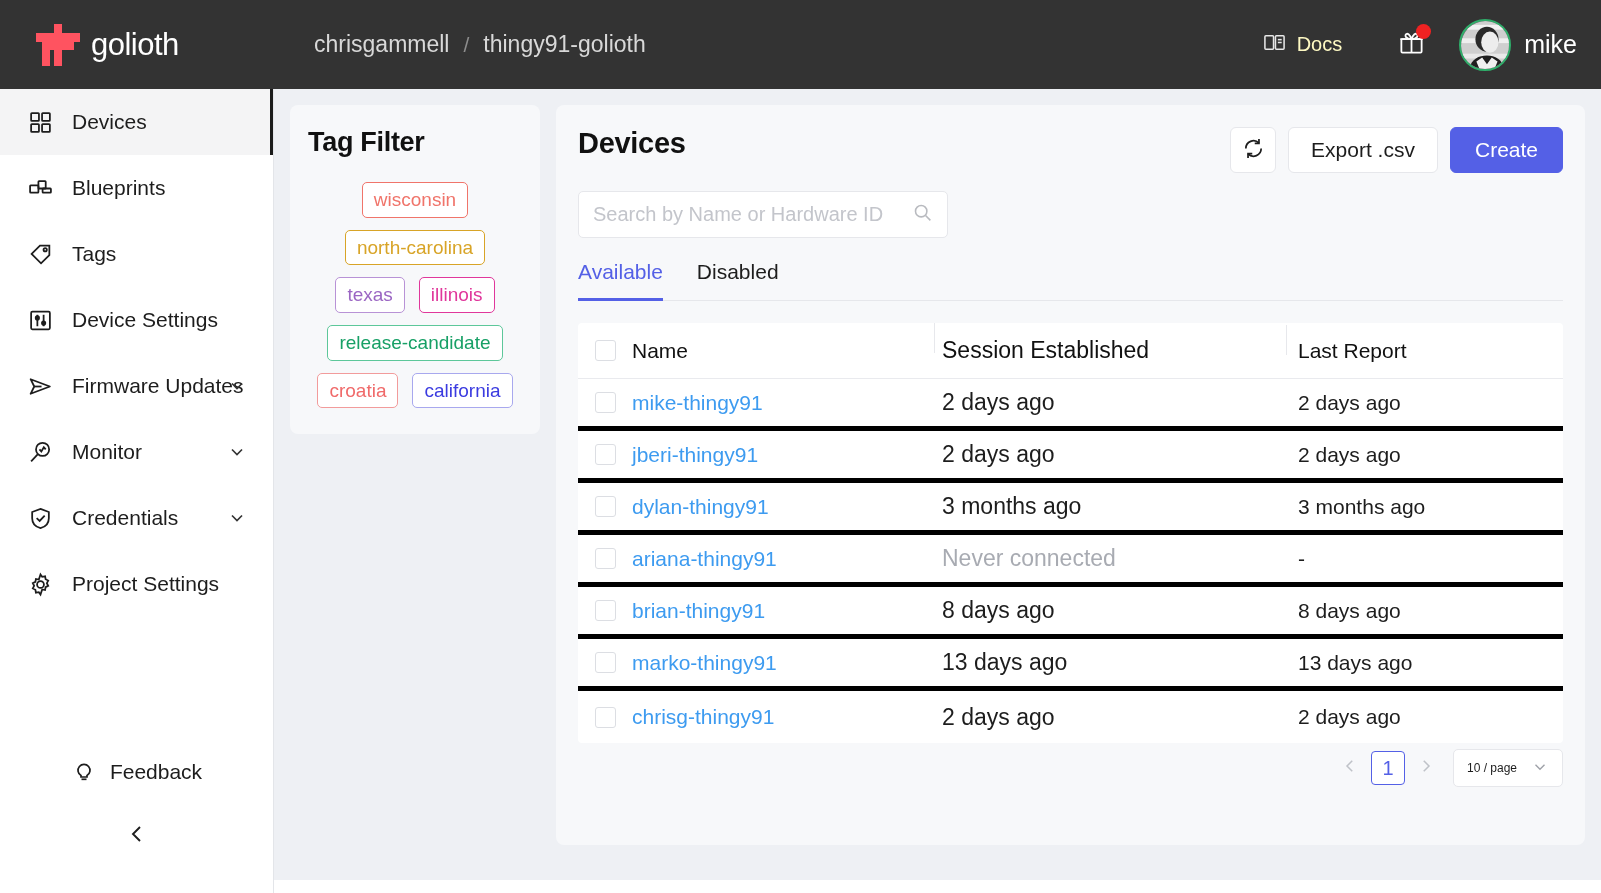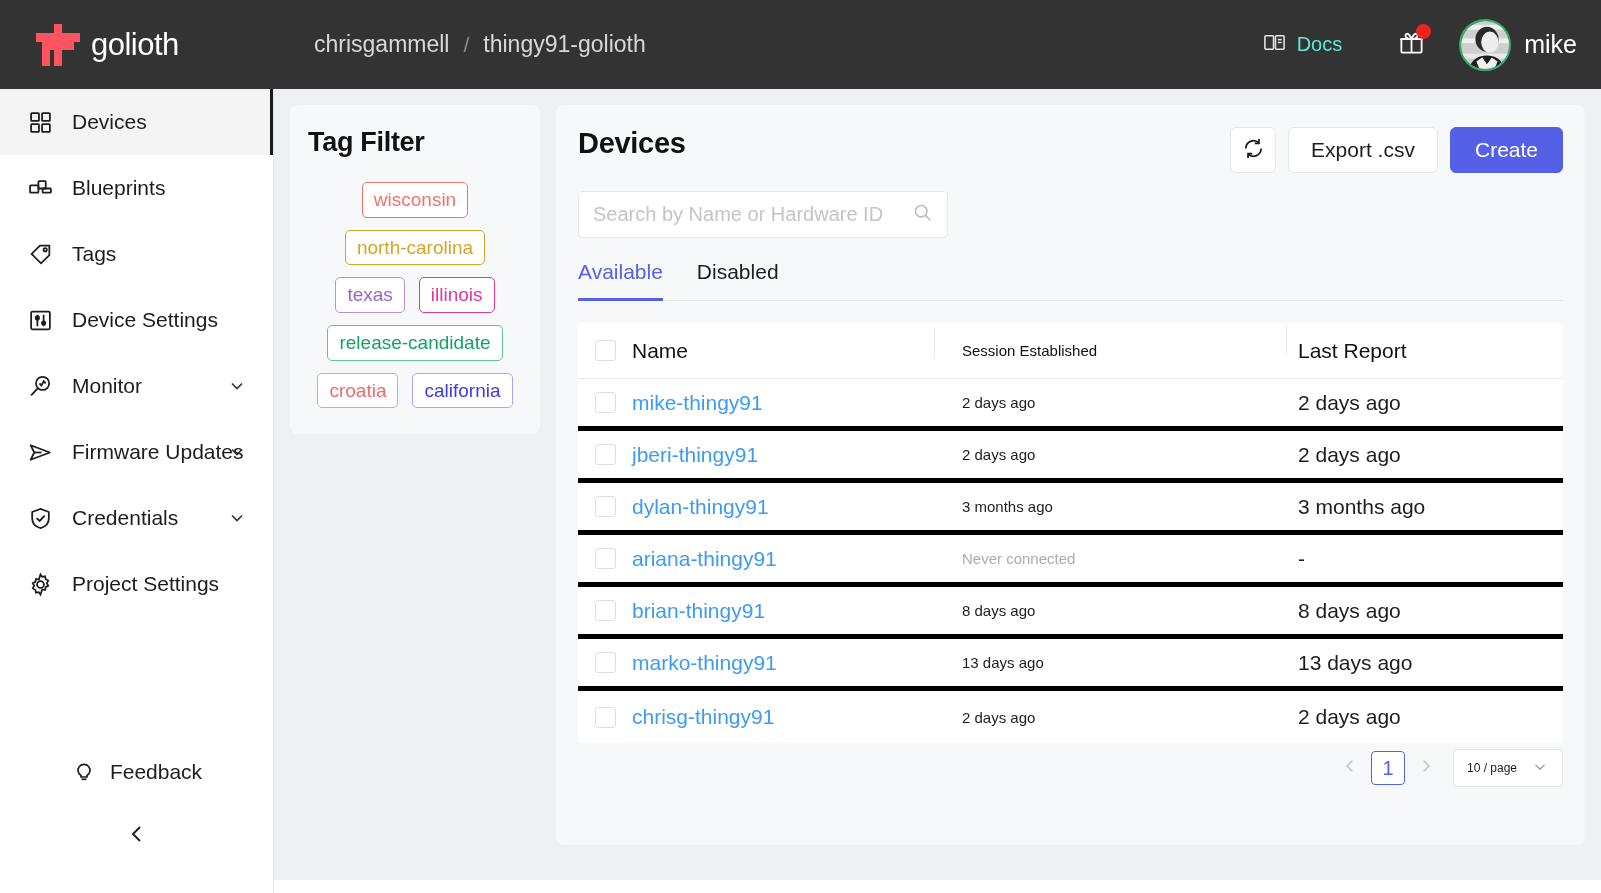--- a/index.html
+++ b/index.html
@@ -33,21 +33,21 @@
     display: flex; align-items: center; gap: 14px;
     margin-left: 24px; font-size: 23px; color: #d8d8d8;
   }
   .bc-sep { color: #8d8d8d; font-size: 21px; }
   .topbar-right {
     margin-left: auto; display: flex; align-items: center;
     padding-right: 24px; gap: 0;
   }
   .docs-link {
     display: flex; align-items: center; gap: 11px;
-    color: #5eead4; font-size: 20px; margin-right: 56px;
+    color: #fef9c3; font-size: 20px; margin-right: 56px;
   }
   .gift-wrap { position: relative; margin-right: 34px; display:flex; align-items:center; }
   .gift-badge {
     position: absolute; top: -5px; right: -6px;
     width: 15px; height: 15px; border-radius: 50%;
     background: #ef2222;
   }
   .avatar {
     width: 52px; height: 52px; border-radius: 50%;
     border: 2px solid #2fae6a; overflow: hidden;
@@ -173,21 +173,21 @@
     border-bottom: 5px solid #000000; padding-left: 0;
   }
   .trow.header { height: 56px; border-bottom: 1px solid #e9eaee; }
   .trow:last-child { border-bottom: none; }
   .cb-cell { width: 54px; flex: 0 0 54px; display: flex; justify-content: center; }
   .cbx {
     width: 21px; height: 21px; border: 1px solid #dcdee3;
     border-radius: 3px; background: #ffffff; display: block;
   }
   .c-name { width: 302px; flex: 0 0 302px; font-size: 21px; position: relative; }
-  .c-sess { width: 352px; flex: 0 0 352px; font-size: 15px; position: relative; padding-left: 28px; }
+  .c-sess { width: 352px; flex: 0 0 352px; font-size: 23px; position: relative; padding-left: 8px; }
   .c-last { flex: 1; font-size: 21px; position: relative; padding-left: 12px; }
   .trow.header .c-sess::before,
   .trow.header .c-last::before {
     content: ""; position: absolute; left: 0; top: -14px;
     height: 30px; width: 1px; background: #e7e8ec;
   }
   .trow.header .c-name, .trow.header .c-sess, .trow.header .c-last {
     color: #111; font-weight: 400;
   }
   .devlink { color: #3d9bf0; }
@@ -328,42 +328,42 @@
           <line x1="15" y1="6.5" x2="15" y2="17.5"></line>
           <circle cx="9" cy="9.5" r="1.6" fill="#1d1d1d"></circle>
           <circle cx="15" cy="14.5" r="1.6" fill="#1d1d1d"></circle>
         </svg>
       </span>
       <span>Device Settings</span>
     </div>
 
     <div class="nav-item">
       <span class="nav-icon">
+        <svg viewBox="0 0 24 24" width="25" height="25" fill="none" stroke="#1d1d1d" stroke-width="1.7" stroke-linejoin="round">
+          <path d="M2.5 5L21 12L2.5 19L6 12z"></path>
+          <line x1="6" y1="12" x2="13" y2="12"></line>
+        </svg>
+      </span>
+      <span>Firmware Updates</span>
+      <span class="nav-chev">
+        <svg viewBox="0 0 24 24" width="20" height="20" fill="none" stroke="#333" stroke-width="2">
+          <polyline points="6,9 12,15 18,9"></polyline>
+        </svg>
+      </span>
+    </div>
+
+    <div class="nav-item">
+      <span class="nav-icon">
         <svg viewBox="0 0 24 24" width="25" height="25" fill="none" stroke="#1d1d1d" stroke-width="1.7">
           <circle cx="14" cy="9" r="6.3"></circle>
           <line x1="9.5" y1="13.5" x2="3" y2="20.5"></line>
           <polyline points="11,9 12.8,11 15.2,7 17,9"></polyline>
         </svg>
       </span>
       <span>Monitor</span>
-      <span class="nav-chev">
-        <svg viewBox="0 0 24 24" width="20" height="20" fill="none" stroke="#333" stroke-width="2">
-          <polyline points="6,9 12,15 18,9"></polyline>
-        </svg>
-      </span>
-    </div>
-
-    <div class="nav-item">
-      <span class="nav-icon">
-        <svg viewBox="0 0 24 24" width="25" height="25" fill="none" stroke="#1d1d1d" stroke-width="1.7" stroke-linejoin="round">
-          <path d="M2.5 5L21 12L2.5 19L6 12z"></path>
-          <line x1="6" y1="12" x2="13" y2="12"></line>
-        </svg>
-      </span>
-      <span>Firmware Updates</span>
       <span class="nav-chev">
         <svg viewBox="0 0 24 24" width="20" height="20" fill="none" stroke="#333" stroke-width="2">
           <polyline points="6,9 12,15 18,9"></polyline>
         </svg>
       </span>
     </div>
 
     <div class="nav-item">
       <span class="nav-icon">
         <svg viewBox="0 0 24 24" width="25" height="25" fill="none" stroke="#1d1d1d" stroke-width="1.7">

